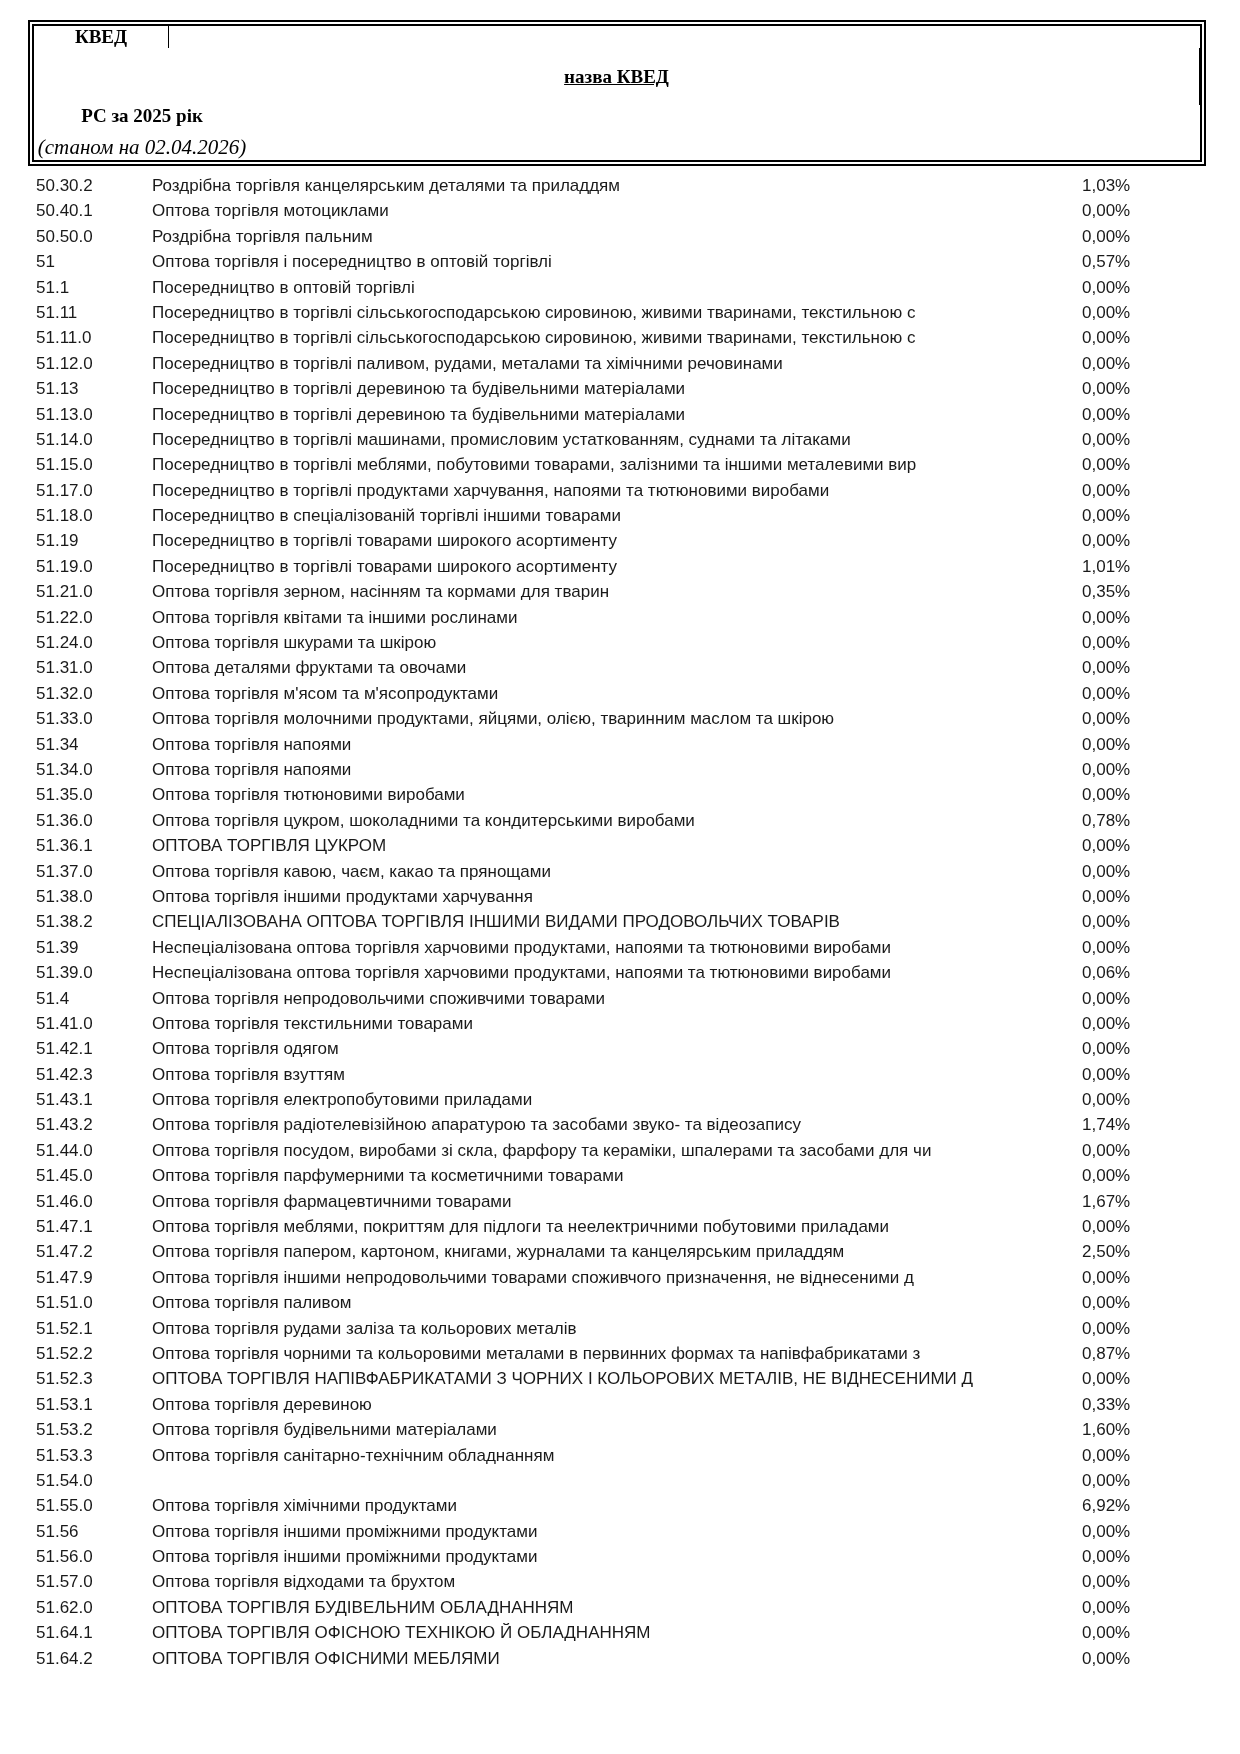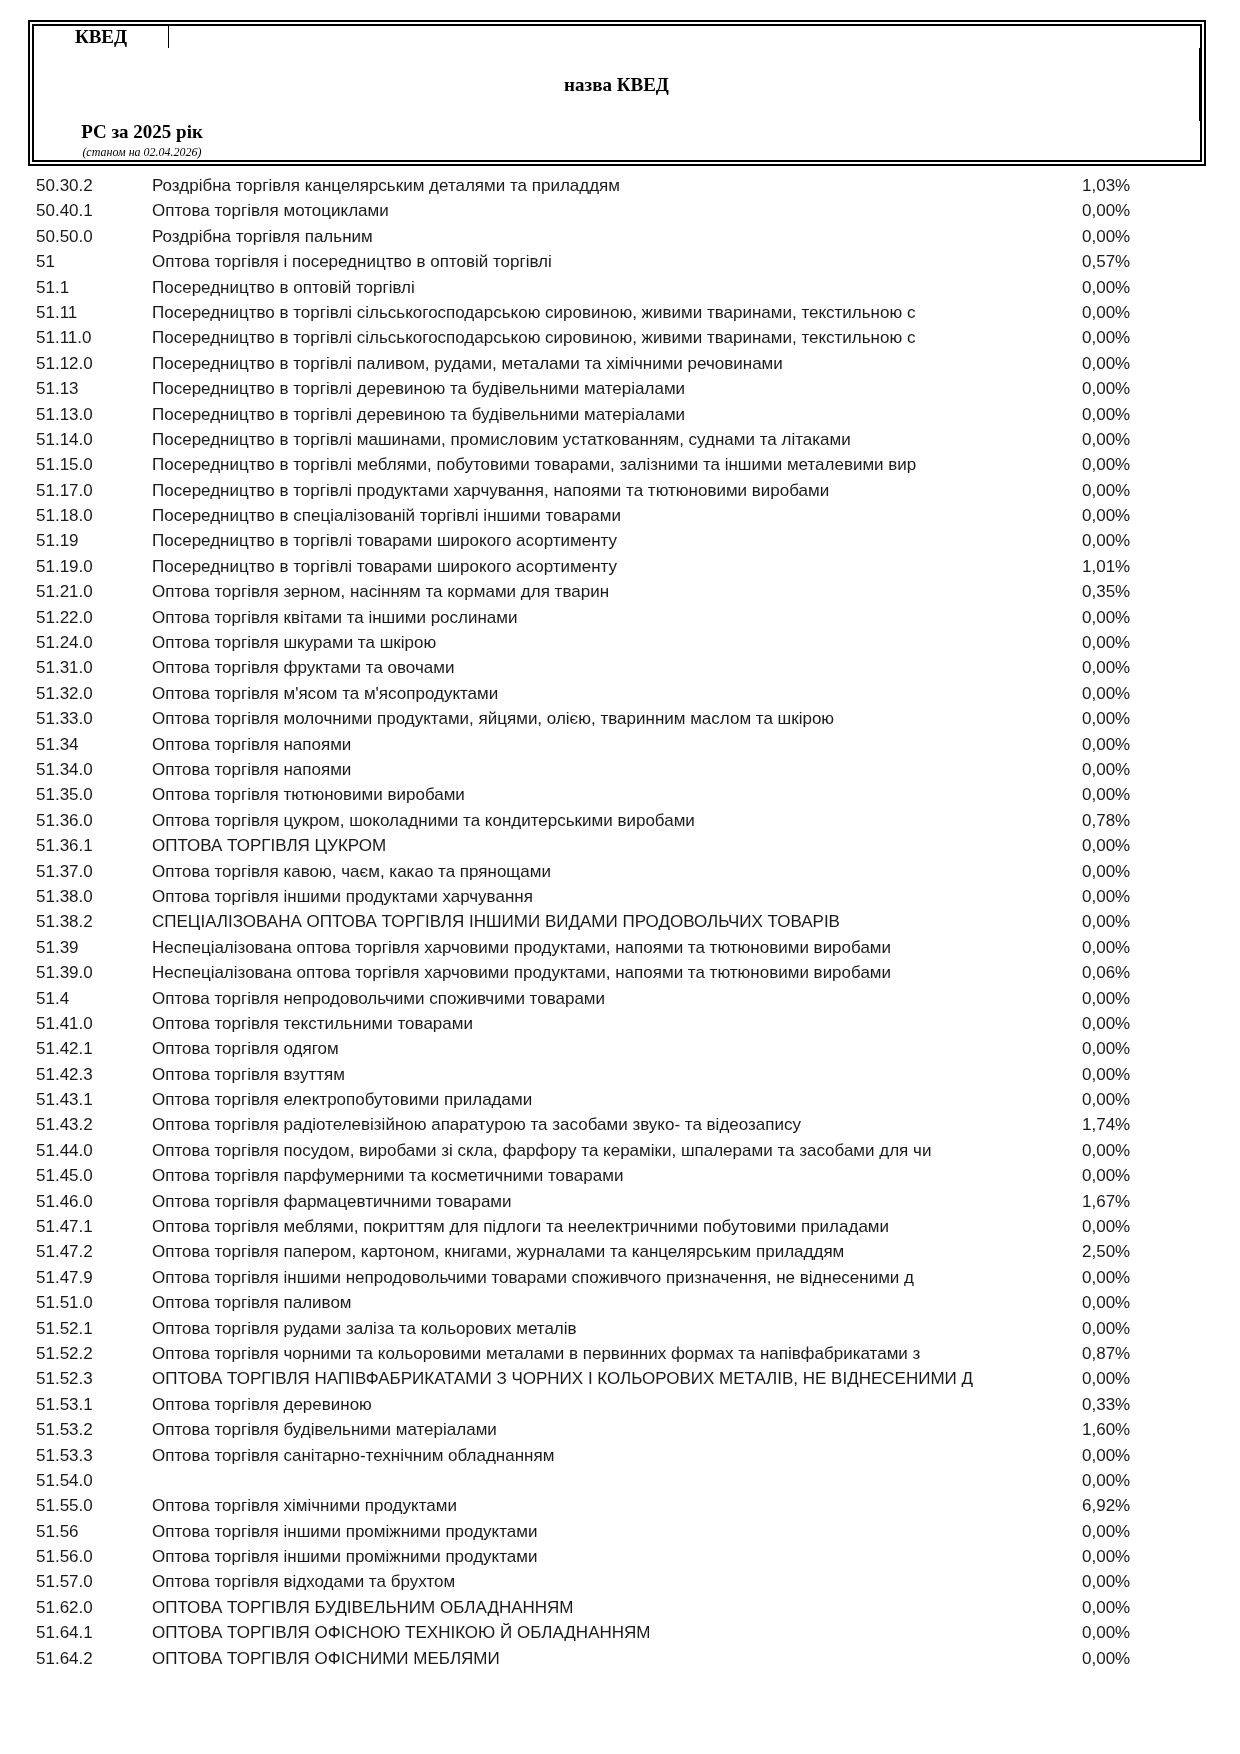--- a/index.html
+++ b/index.html
@@ -40,27 +40,27 @@
     align-items: center;
     justify-content: center;
     box-sizing: border-box;
     font-family: "Liberation Serif", serif;
     font-weight: bold;
     font-size: 19px;
     color: #000000;
     text-align: center;
   }
   .hc-code  { width: 135px; border-right: 1.5px solid #000; }
-  .hc-name  { flex: 1;      border-right: 1.5px solid #000; }
+  .hc-name  { flex: 1;      border-right: 1.5px solid #000; text-decoration: underline; }
   .hc-value { width: 216px; }
   .hc-value .subtitle {
     font-weight: normal;
     font-style: italic;
-    font-size: 12px;
-    margin-top: 2px;
+    font-size: 21px;
+    margin-top: 8px;
   }
   
   .rows {
     position: absolute;
     left: 28px;
     top: 173px;
     width: 1182px;
   }
   .t-row {
     position: relative;
@@ -202,21 +202,21 @@
       <span class="cell-name">Оптова торгівля квітами та іншими рослинами</span>
       <span class="cell-value">0,00%</span>
     </div>
       <div class="t-row" style="">
       <span class="cell-code">51.24.0</span>
       <span class="cell-name">Оптова торгівля шкурами та шкірою</span>
       <span class="cell-value">0,00%</span>
     </div>
       <div class="t-row" style="">
       <span class="cell-code">51.31.0</span>
-      <span class="cell-name">Оптова торгівля фруктами та овочами</span>
+      <span class="cell-name">Оптова деталями фруктами та овочами</span>
       <span class="cell-value">0,00%</span>
     </div>
       <div class="t-row" style="">
       <span class="cell-code">51.32.0</span>
       <span class="cell-name">Оптова торгівля м'ясом та м'ясопродуктами</span>
       <span class="cell-value">0,00%</span>
     </div>
       <div class="t-row" style="">
       <span class="cell-code">51.33.0</span>
       <span class="cell-name">Оптова торгівля молочними продуктами, яйцями, олією, тваринним маслом та шкірою</span>

